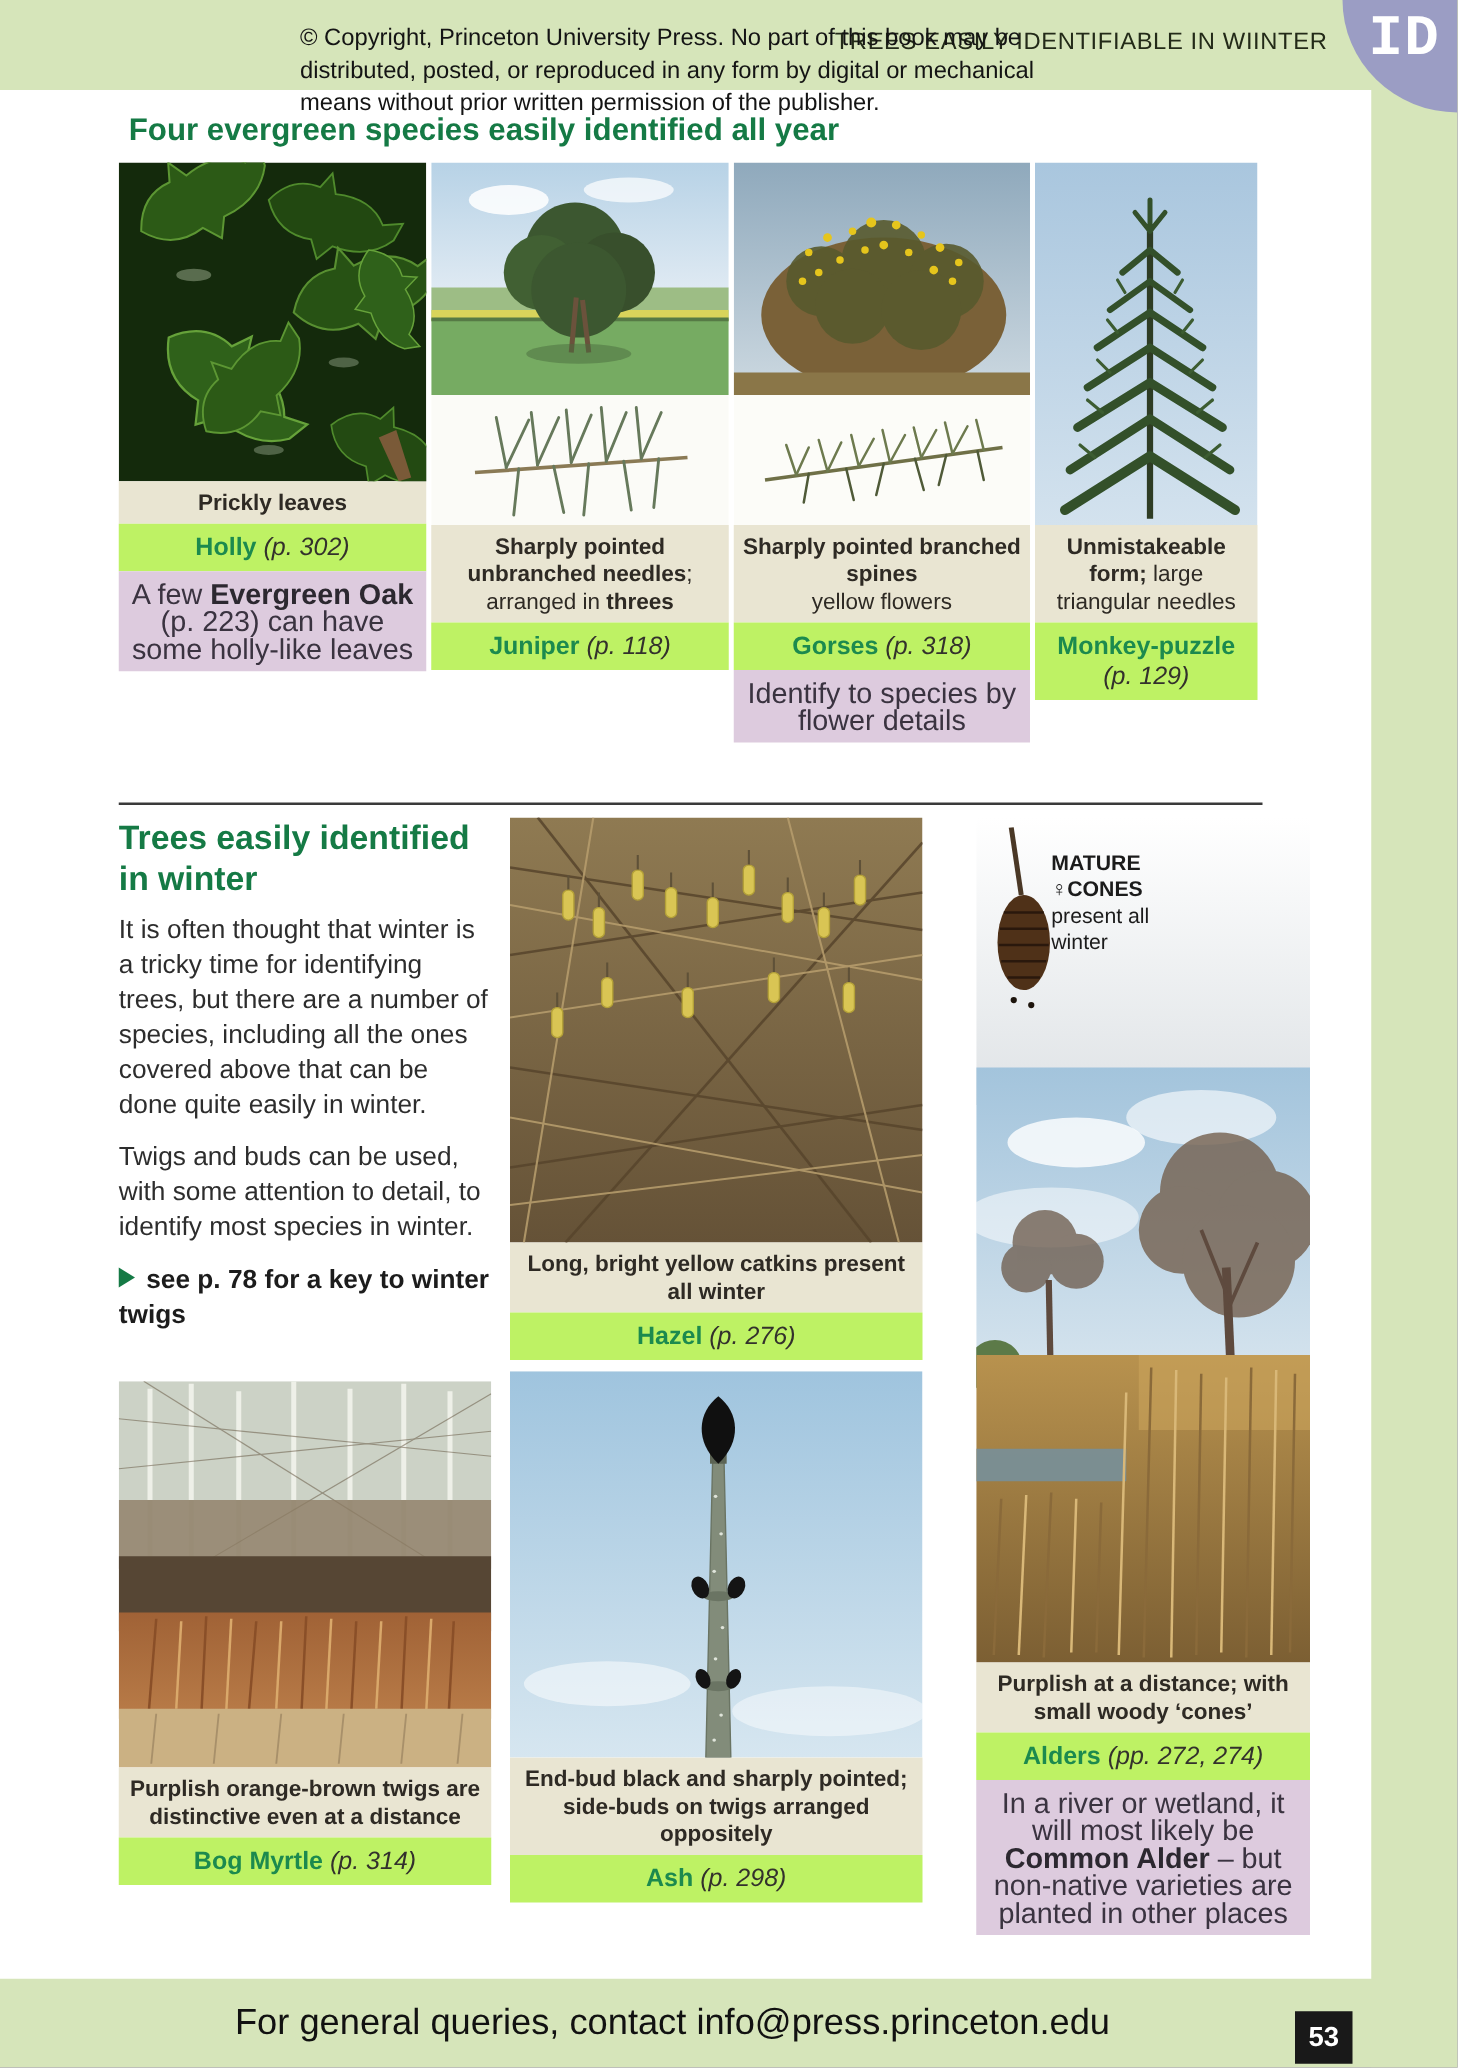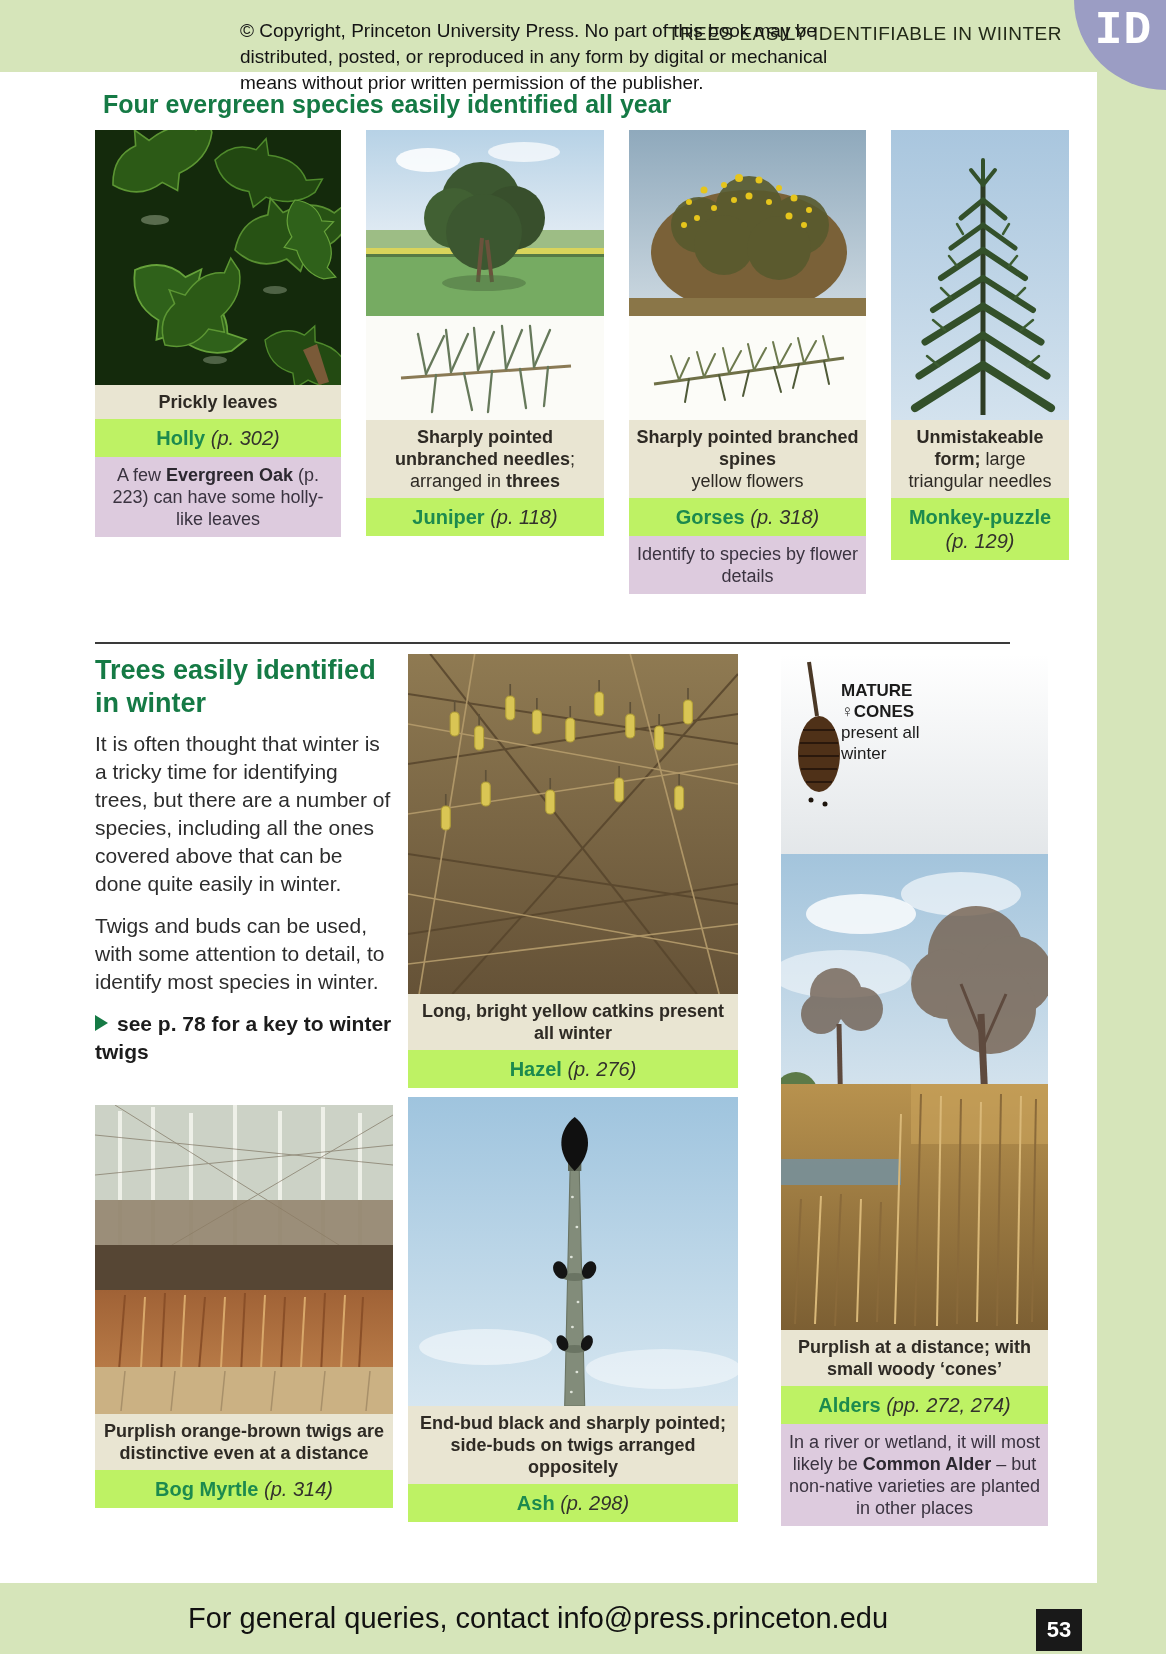--- a/index.html
+++ b/index.html
@@ -8,29 +8,29 @@
   .band-top{position:absolute;left:0;top:0;width:1166px;height:72px;background:#d6e5ba;}
   .strip-right{position:absolute;left:1097px;top:0;width:69px;height:1654px;background:#d6e5ba;}
   .band-bottom{position:absolute;left:0;top:1583px;width:1166px;height:71px;background:#d6e5ba;}
   .id-badge{position:absolute;left:1074px;top:0;width:92px;height:90px;background:#9b9dc4;
             border-radius:0 0 0 100%;z-index:5;display:flex;align-items:flex-start;justify-content:flex-end;font-family:Liberation Mono, monospace;}
   .id-badge span{color:#fff;font-weight:bold;font-size:46px;line-height:1;padding:8px 14px 0 0;letter-spacing:1px;}
   .copyright{position:absolute;left:240px;top:18px;width:660px;font-size:19px;line-height:26px;color:#141414;z-index:3;}
   .page-header{position:absolute;right:104px;top:23px;font-size:19px;letter-spacing:.5px;color:#232a18;z-index:2;white-space:nowrap;}
   .content{position:absolute;left:95px;top:0;width:920px;height:1560px;}
   h1.sec{position:absolute;left:8px;top:90px;margin:0;font-size:25px;color:#157a45;white-space:nowrap;text-align:right;}
-  .grid4{position:absolute;left:0;top:130px;width:920px;display:grid;grid-template-columns:246px 238px 237px 178px;column-gap:25px;align-items:start;}
+  .grid4{position:absolute;left:0;top:130px;width:920px;display:grid;grid-template-columns:246px 238px 237px 178px;column-gap:4px;align-items:start;}
   .photo{display:block;width:100%;}
   .cap{text-align:center;padding:6px 4px;}
   .cap-feature{background:#e9e5d2;font-weight:bold;font-size:18px;line-height:22px;color:#2e2a24;}
   .cap-feature .reg{font-weight:normal;}
   .cap-name{background:#bef264;font-size:20px;line-height:24px;padding:7px 4px;color:#33312c;}
   .cap-name .nm{color:#1c8a4e;font-weight:bold;}
   .cap-name .ref{font-style:italic;}
-  .cap-note{background:#ddcbde;font-size:18px;line-height:22px;color:#3a3340;padding:7px 6px;}
+  .cap-note{background:#ddcbde;font-size:23px;line-height:22px;color:#3a3340;padding:7px 6px;}
   .cap-note b{color:#2c2830;}
   .divider{position:absolute;left:0;top:642px;width:915px;border-top:2px solid #3a3a3a;}
   .bottom{position:absolute;left:0;top:654px;display:flex;}
   .colA{width:298px;margin-right:15px;position:relative;height:900px;}
   .colB{width:330px;margin-right:43px;}
   .colC{width:267px;position:relative;}
   h2.sec{margin:0 0 10px 0;font-size:27px;line-height:33px;color:#157a45;}
   .colA p.body{margin:0 0 14px 0;font-size:21px;line-height:28px;color:#2d2d2d;}
   .key{margin:6px 0 0 0;font-size:21px;line-height:28px;color:#1c1c1c;font-weight:bold;}
   .tri{display:inline-block;width:0;height:0;border-left:13px solid #157a45;border-top:8px solid transparent;

